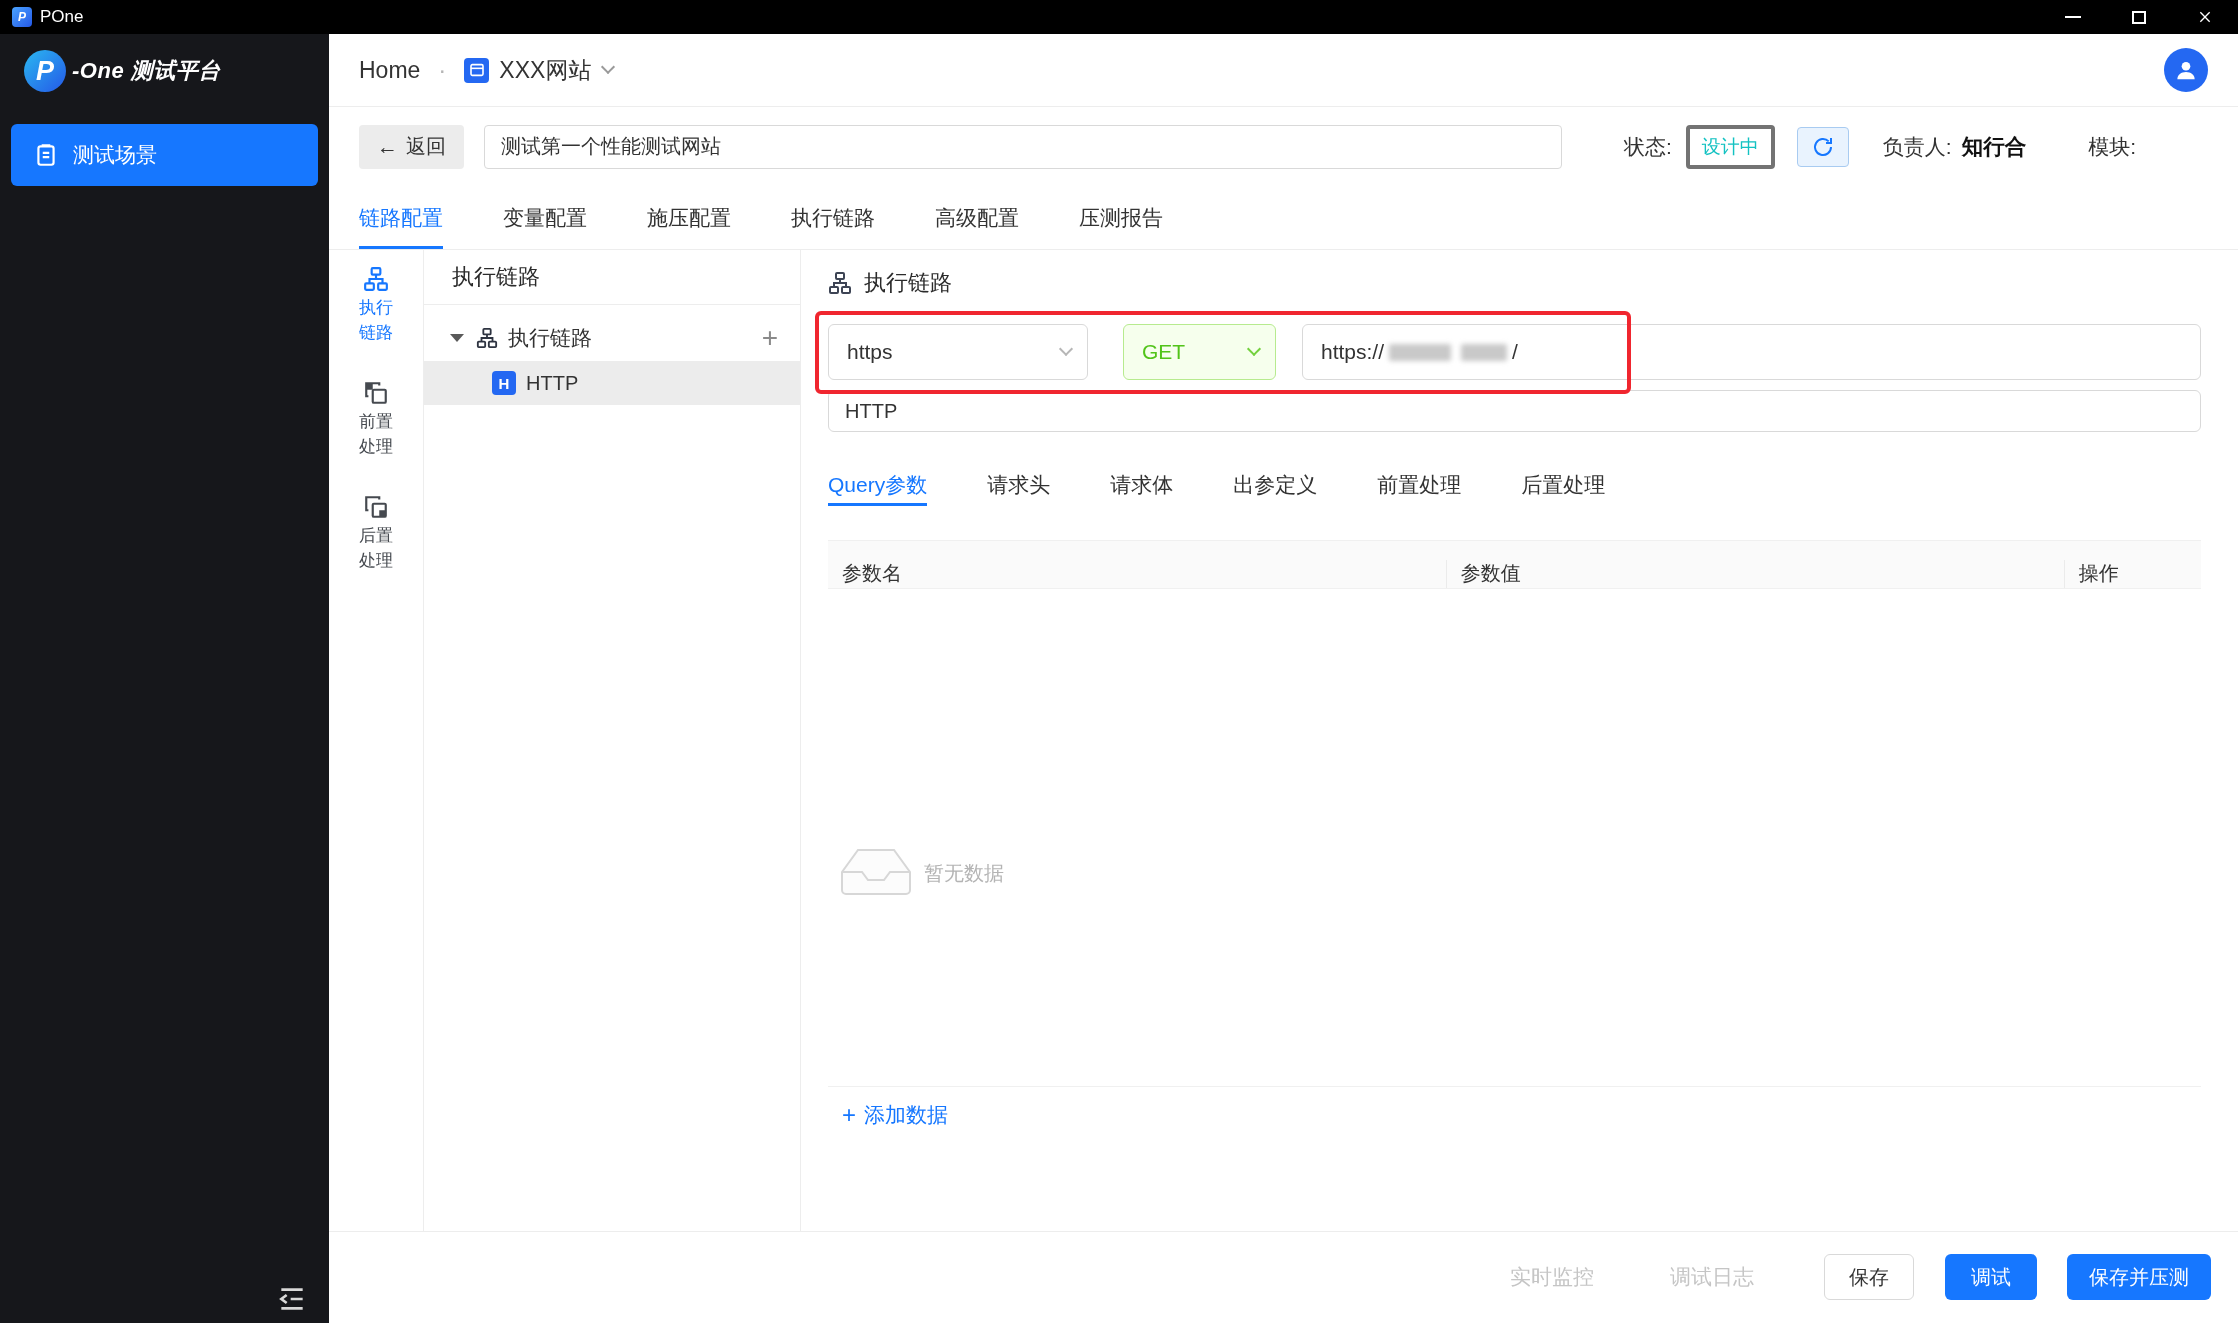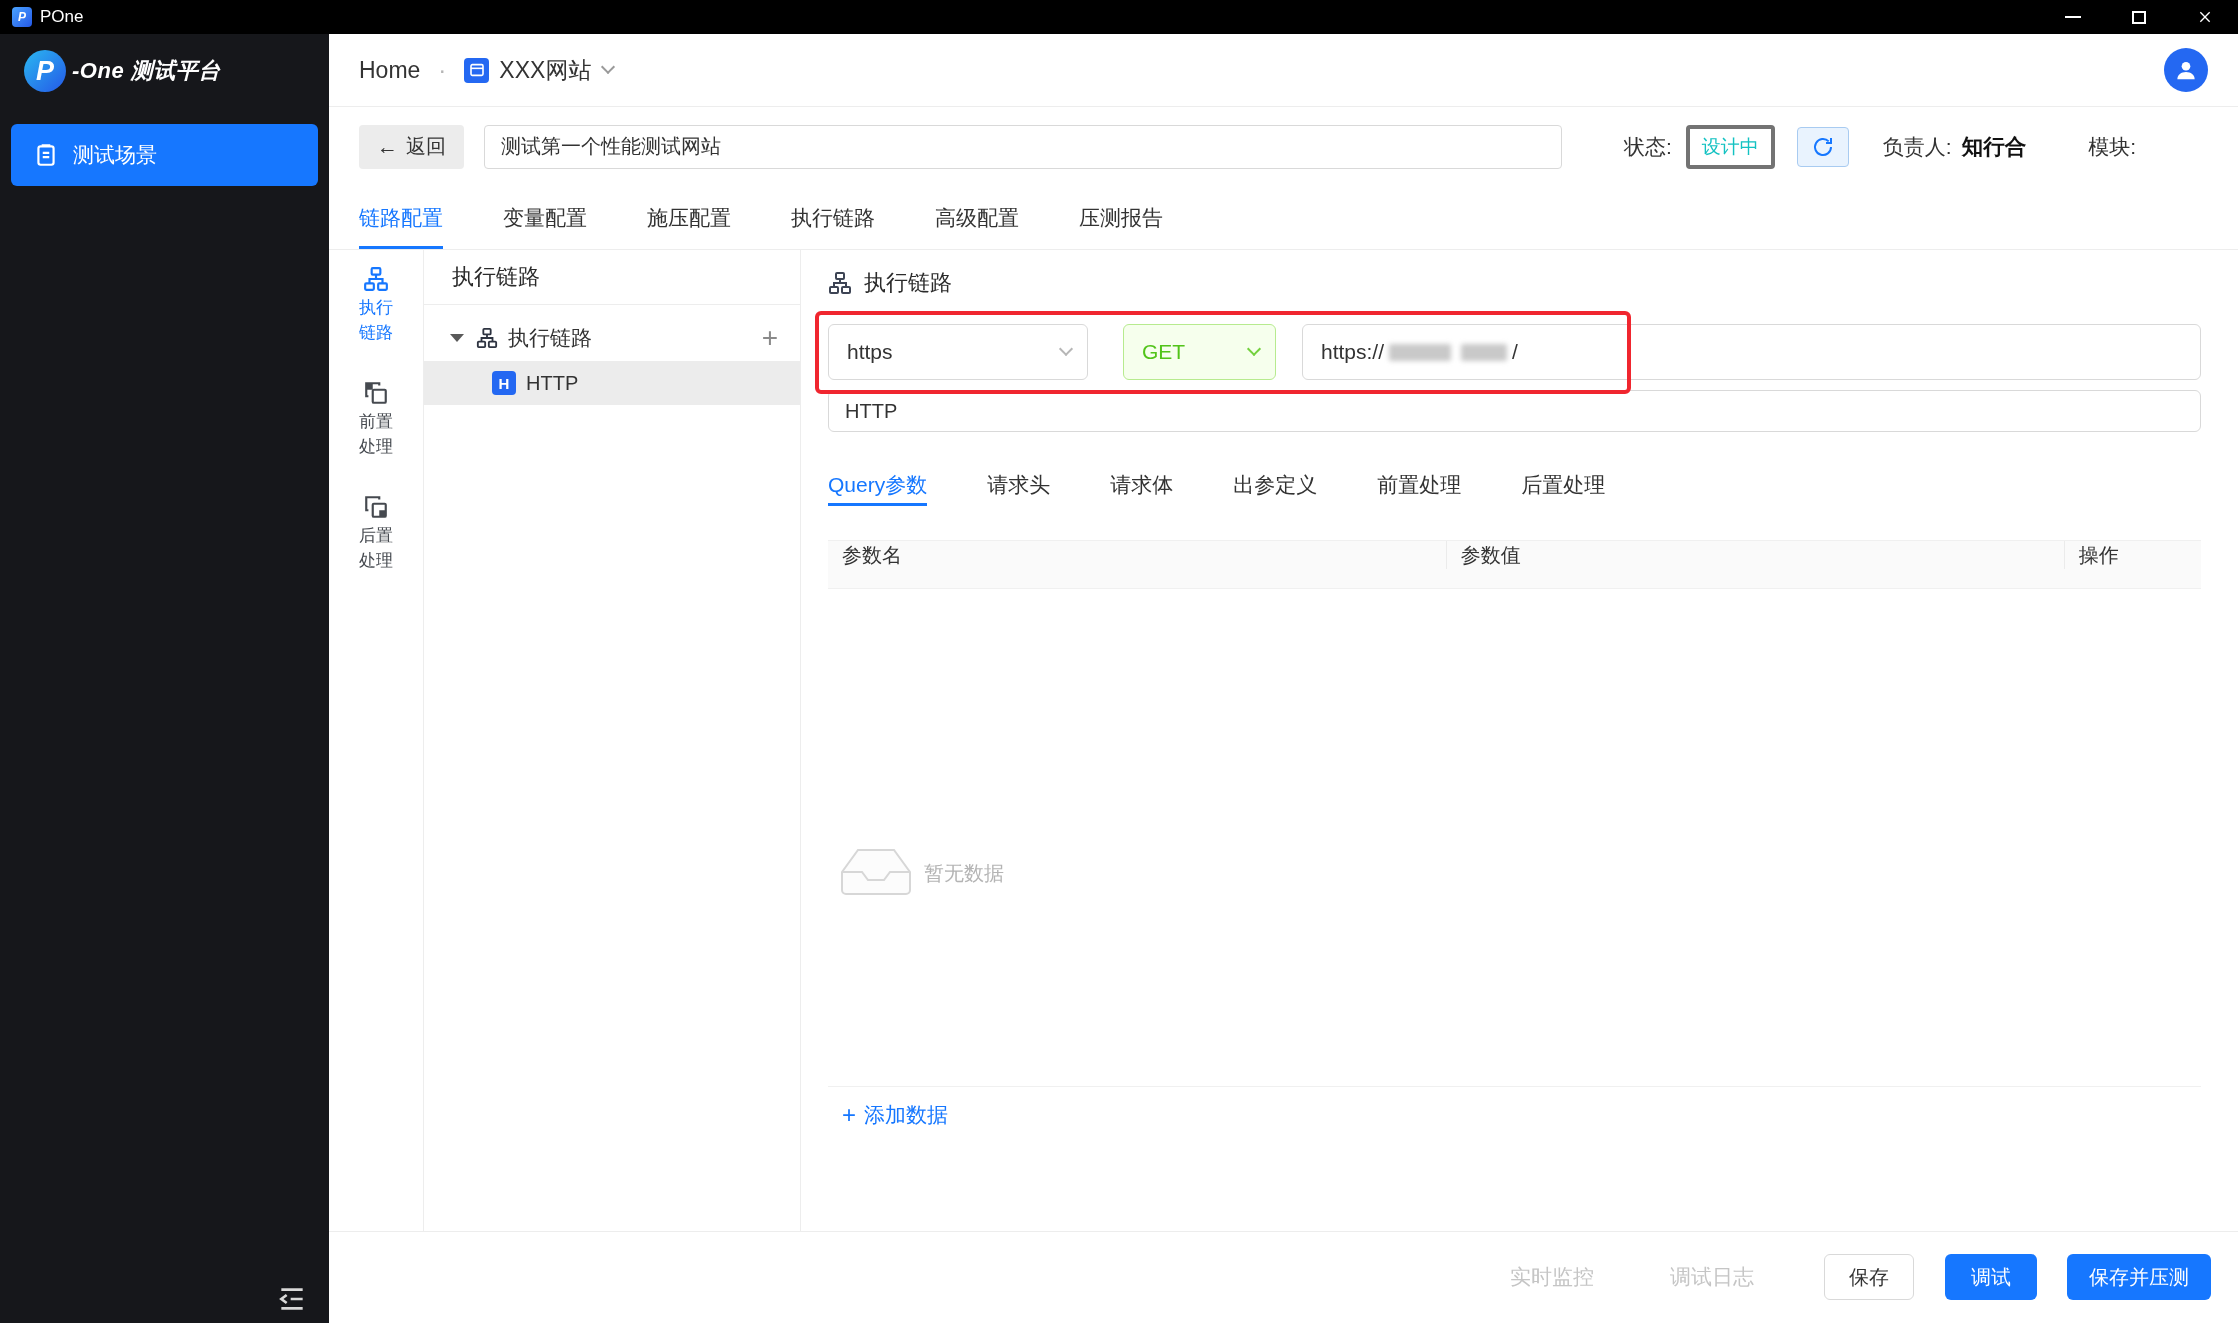--- a/index.html
+++ b/index.html
@@ -93,21 +93,21 @@
   .api-label-row{margin-top:26px;font-size:21px;color:#333;}
   .req-star{color:#f5222d;margin-right:6px;font-size:21px;}
   .desc-input{margin-top:10px;width:100%;height:42px;border:1px solid #d9d9d9;border-radius:6px;padding:0 16px;font-size:20px;color:#333;outline:none;font-family:inherit;}
 
   .req-tabs{margin-top:30px;display:flex;gap:60px;height:46px;align-items:center;}
   .rtab{font-size:21px;color:#333;position:relative;height:100%;display:flex;align-items:center;cursor:pointer;}
   .rtab.active{color:#1677ff;}
   .rtab.active::after{content:"";position:absolute;left:0;right:0;bottom:2px;height:3px;background:#1677ff;}
 
   .param-table{margin-top:32px;}
-  .pt-header{display:flex;align-items:flex-start;height:49px;background:#fafafa;border-top:1px solid #f0f0f0;border-bottom:1px solid #f0f0f0;font-size:20px;color:#333;}
+  .pt-header{display:flex;align-items:flex-end;height:49px;background:#fafafa;border-top:1px solid #f0f0f0;border-bottom:1px solid #f0f0f0;font-size:20px;color:#333;}
   .pt-col{padding-left:14px;height:60%;display:flex;align-items:center;}
   .pt-col1{flex:0 0 45%;}
   .pt-col2{flex:0 0 45%;border-left:1px solid #ebebeb;}
   .pt-col3{flex:1;border-left:1px solid #ebebeb;}
   .pt-body{height:498px;border-bottom:1px solid #f0f0f0;display:flex;align-items:center;padding-top:62px;}
   .empty-text{margin-top:10px;font-size:20px;color:#b4b4b4;}
   .pt-addrow{height:55px;display:flex;align-items:center;padding-left:14px;color:#1677ff;font-size:21px;cursor:pointer;}
   .add-plus{font-size:24px;margin-right:8px;line-height:1;}
 
   

